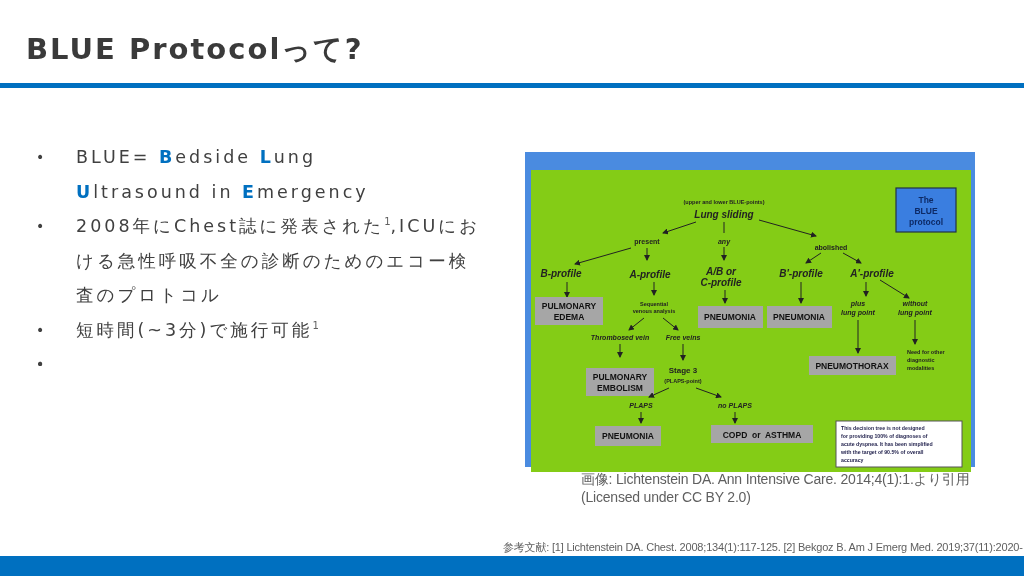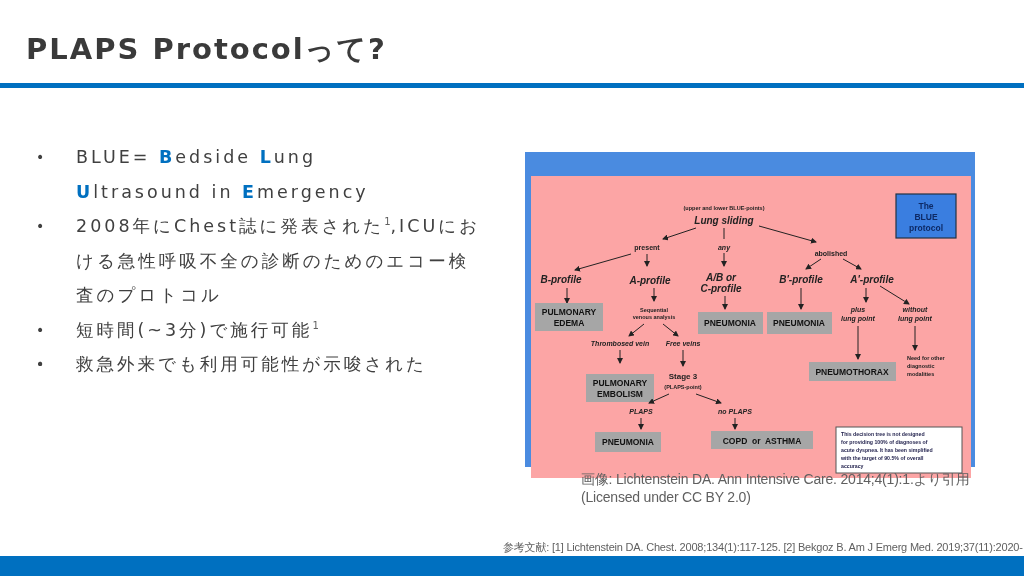--- a/index.html
+++ b/index.html
@@ -10,50 +10,49 @@
 
   .bullets { position:absolute; left:36px; top:140px; width:450px; }
   .bullet { position:relative; padding-left:40px; font-size:17.5px; letter-spacing:3px; line-height:34.5px; color:#404040; }
   .bullet .dot { position:absolute; left:0; top:0; font-size:14px; color:#404040; }
   .bullet .hl { color:#0070c0; font-weight:bold; }
   .bullet .bold { font-weight:normal; color:#404040; }
   .sup { font-size:10px; vertical-align:super; line-height:0; letter-spacing:0; color:#606060; }
   .quote { font-size:13.5px; letter-spacing:3.2px; line-height:18px; color:#404040; margin-top:-3px; }
 
   .figure { position:absolute; left:525px; top:152px; width:450px; height:315px; background:#4a8be0; }
-  .figure-inner { position:absolute; left:6px; top:24px; width:440px; height:302px; background:#fca5a5; }
+  .figure-inner { position:absolute; left:6px; top:18px; width:440px; height:302px; background:#84cc16; }
   .fig-svg { position:absolute; left:0; top:0; }
   .caption { position:absolute; left:581px; top:471px; font-size:14px; color:#606060; letter-spacing:-0.2px; font-family:Liberation Sans, sans-serif; }
   .refs { position:absolute; left:503px; top:540px; font-size:11px; color:#606060; letter-spacing:-0.2px; font-family:"Liberation Sans", sans-serif; }
 </style>
 </head>
 <body>
 
-<div class="title">PLAPS Protocolって?</div>
+<div class="title">BLUE Protocolって?</div>
 <div class="title-rule"></div>
 
 <div class="bullets">
   <div class="bullet">
     <span class="dot">•</span>
     <span class="bold">BLUE= </span><span class="hl">B</span><span>edside </span><span class="hl">L</span><span>ung</span><br><span class="hl">U</span><span>ltrasound in </span><span class="hl">E</span><span>mergency</span>
   </div>
   <div class="bullet">
     <span class="dot">•</span>
     <span>2008年にChest誌に発表された</span><span class="sup">1</span><span>,ICUにおける急性呼吸不全の診断のためのエコー検査のプロトコル</span>
   </div>
   <div class="bullet">
     <span class="dot">•</span>
     <span>短時間(~3分)で施行可能</span><span class="sup">1</span>
   </div>
   <div class="bullet">
     <span class="dot">•</span>
   </div>
   <div class="bullet">
     <span class="dot">•</span>
-    <span>救急外来でも利用可能性が示唆された</span>
   </div>
 </div>
 
 <div class="figure">
   <div class="figure-inner">
     <svg class="fig-svg" width="437" height="302" viewBox="0 0 437 302" font-family="Liberation Sans, sans-serif">
       <defs>
         <marker id="ah" markerWidth="6" markerHeight="6" refX="5" refY="3" orient="auto">
             <path d="M0,0 L6,3 L0,6 z" fill="#222"></path>
           </marker>

